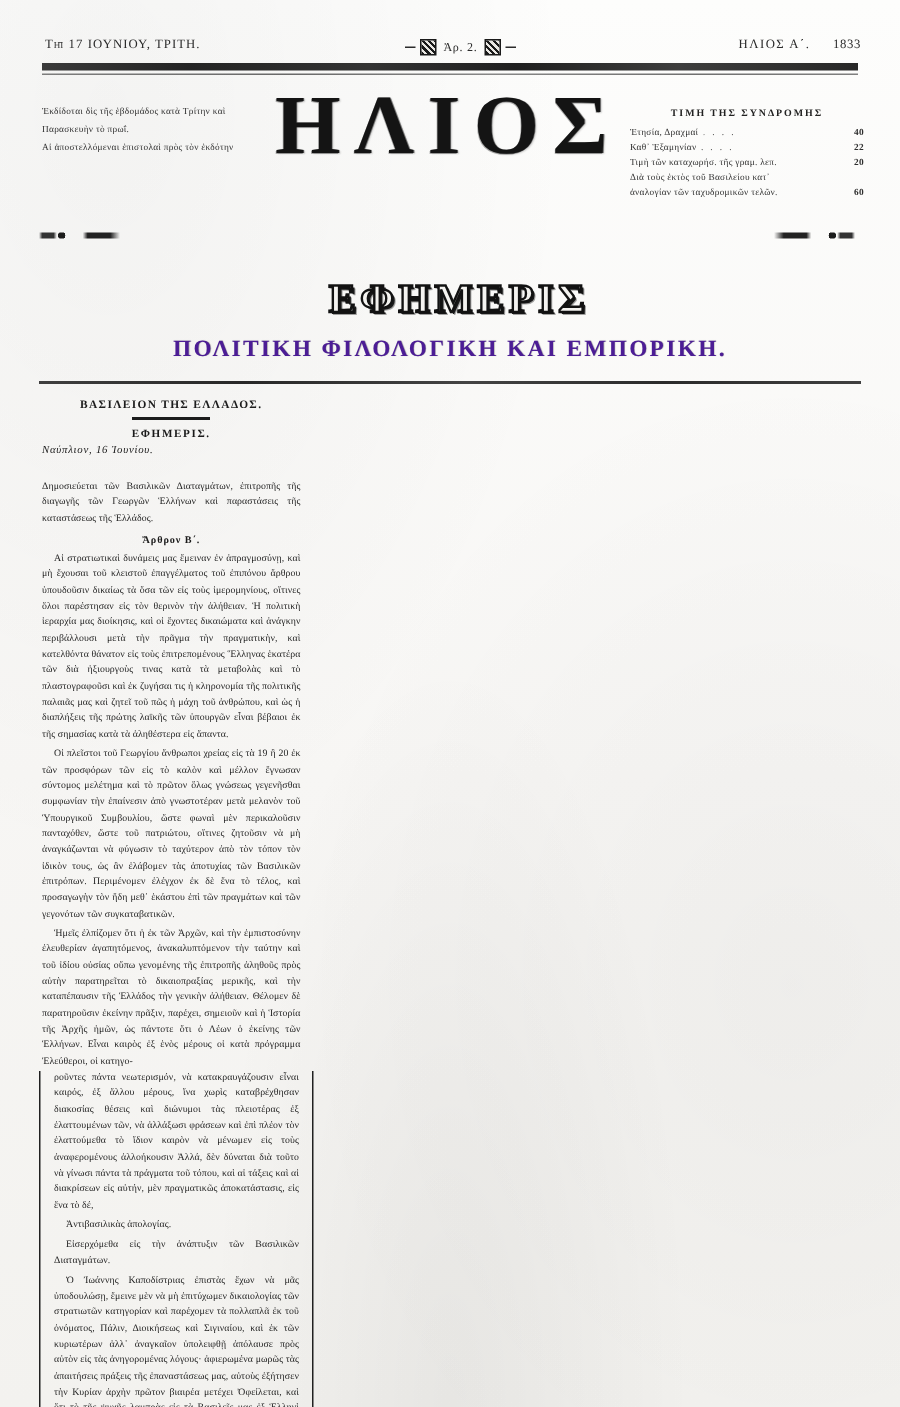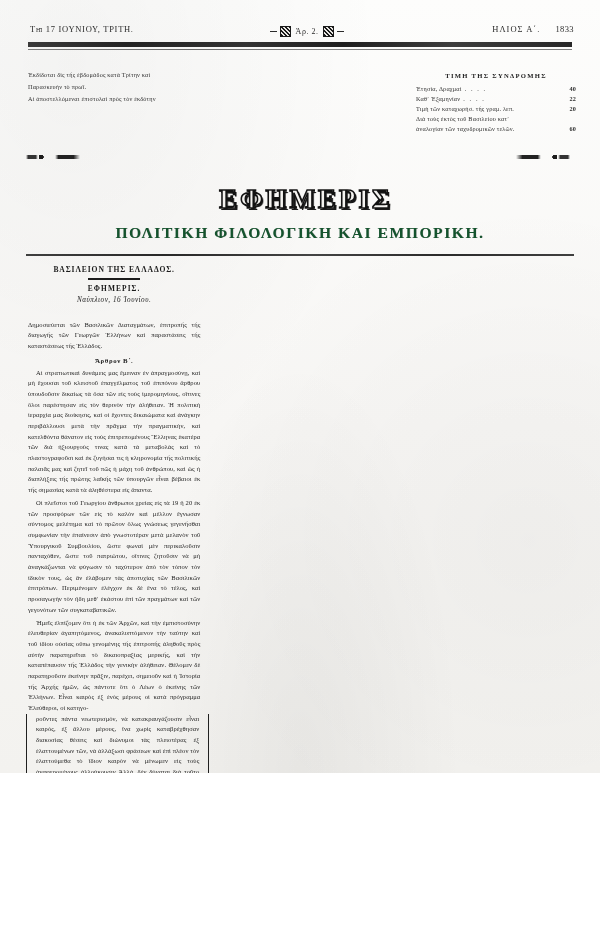--- a/index.html
+++ b/index.html
@@ -9,21 +9,21 @@
     background: #ffffff;
   }
   body {
     font-family: "Liberation Serif", "DejaVu Serif", serif;
     color: #1a1a1a;
   }
 
   .page {
     position: relative;
     width: 600px;
-    height: 773px;
+    height: 938px;
     margin: 0 auto;
     background: #fbfbfa;
     overflow: hidden;
   }
 
   
   .page::before {
     content: "";
     position: absolute;
     inset: 0;
@@ -190,21 +190,21 @@
       linear-gradient(90deg, transparent 78%, #333 82%, #333 96%, transparent 100%);
   }
   .orn-left { left: 26px; transform: scaleX(-1); }
   .orn-right { right: 30px; }
 
   .strapline {
     text-align: center;
     font-size: 15.5px;
     font-weight: bold;
     letter-spacing: 1.6px;
-    color: #14532d;
+    color: #4c1d95;
     margin-top: 9px;
     text-shadow: 0.4px 0.3px 0.5px rgba(0,0,0,0.3);
   }
 
   .rule-bottom {
     margin: 12px 26px 0 26px;
     height: 2.5px;
     background: linear-gradient(90deg, #2b2b2b 0%, #111 25%, #303030 52%, #141414 76%, #2b2b2b 100%);
     opacity: 0.9;
   }
@@ -240,21 +240,21 @@
     margin: 3px auto 4px auto;
   }
   .col-sub {
     text-align: center;
     font-size: 7.4px;
     font-weight: bold;
     letter-spacing: 1.1px;
     margin-bottom: 3px;
   }
   .col-place {
-    text-align: center;
+    text-align: left;
     font-size: 7.2px;
     font-style: italic;
     letter-spacing: 0.5px;
     margin-bottom: 16px;
   }
   .art-head {
     text-align: center;
     font-size: 6.8px;
     font-weight: bold;
     letter-spacing: 0.6px;
@@ -299,20 +299,23 @@
   <div class="rule-thin"></div>
 
   <div class="masthead">
 
     <div class="mast-side left">
       <p>Ἐκδίδοται δὶς τῆς ἑβδομάδος κατὰ Τρίτην καὶ</p>
       <p>Παρασκευὴν τὸ πρωΐ.</p>
       <p>Αἱ ἀποστελλόμεναι ἐπιστολαὶ πρὸς τὸν ἐκδότην</p>
     </div>
 
+    <div class="mast-center">
+      <div class="mast-title">ΗΛΙΟΣ</div>
+    </div>
 
     <div class="mast-side right">
       <div class="sub-title">ΤΙΜΗ ΤΗΣ ΣΥΝΔΡΟΜΗΣ</div>
 
       <div class="sub-row">
         <span>Ἐτησία, Δραχμαί</span>
         <span class="dots">. . . .</span>
         <span class="amt">40</span>
       </div>
       <div class="sub-row">

